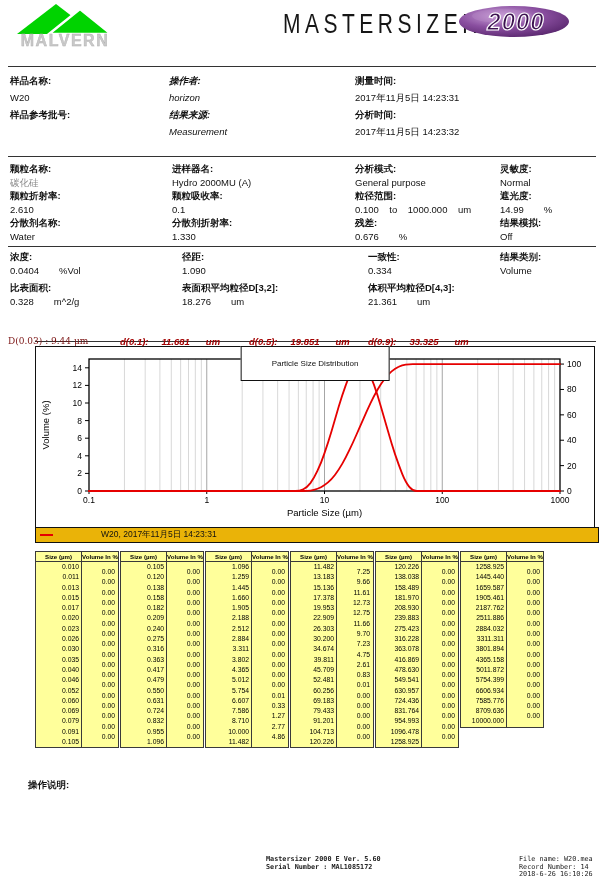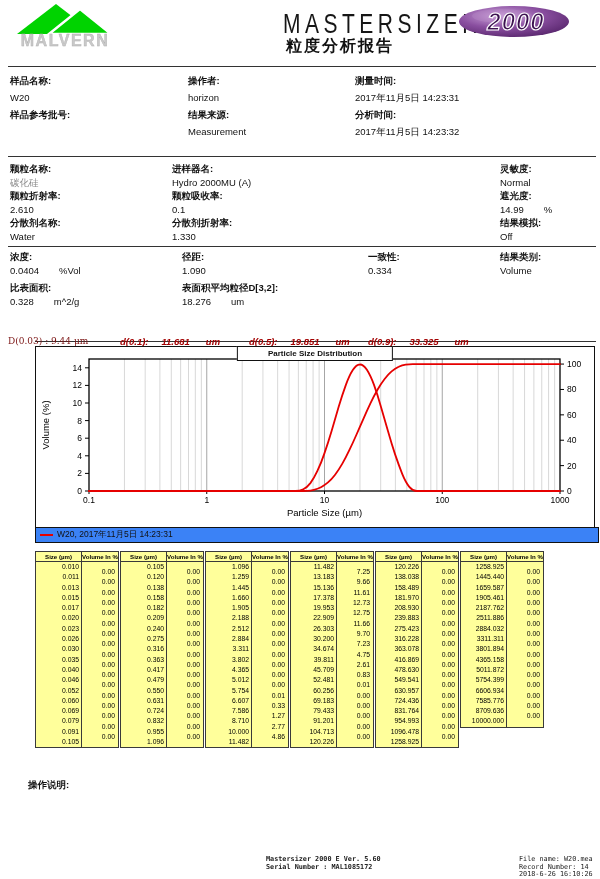--- a/index.html
+++ b/index.html
@@ -32,23 +32,23 @@
   
   #d-row{position:absolute;left:0;top:336px;width:557px;height:15px;}
   .dser{position:absolute;top:0;font-family:"DejaVu Serif",serif;font-size:9px;color:#7a1212;white-space:pre;}
   .dbold{position:absolute;top:0;font-size:9.5px;font-weight:bold;color:#a30000;white-space:pre;font-style:italic;}
   .dbold .dv{margin-left:13px;}
   .dbold .du{margin-left:16px;}
 
   
   #chart-box{position:absolute;left:35px;top:346px;width:558px;height:180px;border:1px solid #111;background:#fff;}
   #chart-title{position:absolute;top:-1px;left:50%;transform:translateX(-50%);border:1px solid #111;
-               background:#fff;font-size:8px;font-weight:bold;line-height:9px;padding:2px 30px;white-space:nowrap;}
-  #legend-box{position:absolute;left:35px;top:527px;width:558px;height:14px;border:1px solid #111;background:#3b82f6;
-              display:flex;align-items:center;padding-left:4px;font-size:8.5px;}
+               background:#fff;font-size:8px;font-weight:normal;line-height:9px;padding:12px 30px;white-space:nowrap;}
+  #legend-box{position:absolute;left:35px;top:527px;width:558px;height:14px;border:1px solid #111;background:#eab308;
+              display:flex;align-items:center;padding-left:4px;font-size:8.5px;gap:44px;}
   .legend-dash{width:13px;height:2px;margin-right:4px;}
 
   
   #tables-host{position:absolute;left:0;top:551px;width:600px;height:210px;}
   .ps-table{position:absolute;top:0;width:82px;border:1px solid #3a3a3a;background:#ffff9b;color:#000;}
   .ps-head{display:flex;border-bottom:1px solid #3a3a3a;font-size:6.1px;height:9px;line-height:9px;font-weight:bold;}
   .ps-head .h1{width:45px;border-right:1px solid #3a3a3a;text-align:center;}
   .ps-head .h2{flex:1;text-align:center;}
   .ps-body{display:flex;font-size:6.8px;}
   .colA{width:45px;border-right:1px solid #3a3a3a;}
@@ -80,35 +80,34 @@
       <radialGradient id="bg2000" cx="38%" cy="32%" r="85%">
         <stop offset="0%" stop-color="#cfa8dd"></stop>
         <stop offset="45%" stop-color="#8a4fa0"></stop>
         <stop offset="100%" stop-color="#4a1a5e"></stop>
       </radialGradient>
     </defs>
     <ellipse cx="57" cy="16.5" rx="55" ry="15.5" fill="url(#bg2000)"></ellipse>
     <ellipse cx="45" cy="11" rx="30" ry="7" fill="#b98cc9" opacity="0.35"></ellipse>
     <text x="59" y="25" text-anchor="middle" font-family="Liberation Sans, sans-serif" font-style="italic" font-size="24" font-weight="bold" letter-spacing="1" fill="#3c1250" stroke="#ffffff" stroke-width="1.2">2000</text>
   </svg>
-  <div id="report-title">粒度分析报告</div>
 
   <div class="hr" id="hr1"></div>
   <div class="hr" id="hr2"></div>
   <div class="hr" id="hr3"></div>
   <div id="hr-chart"></div>
 
   <div class="info-host" id="sample-block">
       <div class="info-col" style="left: 10px;">
         <div class="lbl">样品名称:</div>
         <div class="val"><span class="v-main">W20</span></div>
         <div class="lbl">样品参考批号:</div>
         <div class="val"><span class="v-main"></span></div>
       </div>
-      <div class="info-col" style="left: 188px;">
+      <div class="info-col" style="left: 169px; font-style: italic;">
         <div class="lbl">操作者:</div>
         <div class="val"><span class="v-main">horizon</span></div>
         <div class="lbl">结果来源:</div>
         <div class="val"><span class="v-main">Measurement</span></div>
       </div>
       <div class="info-col" style="left: 355px;">
         <div class="lbl">测量时间:</div>
         <div class="val"><span class="v-main">2017年11月5日 14:23:31</span></div>
         <div class="lbl">分析时间:</div>
         <div class="val"><span class="v-main">2017年11月5日 14:23:32</span></div>
@@ -124,20 +123,28 @@
         <div class="val"><span class="v-main">Water</span></div>
       </div>
       <div class="info-col" style="left: 172px;">
         <div class="lbl">进样器名:</div>
         <div class="val"><span class="v-main">Hydro 2000MU (A)</span></div>
         <div class="lbl">颗粒吸收率:</div>
         <div class="val"><span class="v-main">0.1</span></div>
         <div class="lbl">分散剂折射率:</div>
         <div class="val"><span class="v-main">1.330</span></div>
       </div>
+      <div class="info-col" style="left: 355px;">
+        <div class="lbl">分析模式:</div>
+        <div class="val"><span class="v-main">General purpose</span></div>
+        <div class="lbl">粒径范围:</div>
+        <div class="val"><span class="v-main">0.100    to    1000.000    um</span></div>
+        <div class="lbl">残差:</div>
+        <div class="val"><span class="v-main">0.676</span><span class="unit">%</span></div>
+      </div>
       <div class="info-col" style="left: 500px;">
         <div class="lbl">灵敏度:</div>
         <div class="val"><span class="v-main">Normal</span></div>
         <div class="lbl">遮光度:</div>
         <div class="val"><span class="v-main">14.99</span><span class="unit">%</span></div>
         <div class="lbl">结果模拟:</div>
         <div class="val"><span class="v-main">Off</span></div>
       </div>
     </div>
   <div class="info-host" id="results-row1">
@@ -159,20 +166,24 @@
       </div>
     </div>
   <div class="info-host" id="results-row2">
       <div class="info-col" style="left: 10px;">
         <div class="lbl">比表面积:</div>
         <div class="val"><span class="v-main">0.328</span><span class="unit">m^2/g</span></div>
       </div>
       <div class="info-col" style="left: 182px;">
         <div class="lbl">表面积平均粒径D[3,2]:</div>
         <div class="val"><span class="v-main">18.276</span><span class="unit">um</span></div>
+      </div>
+      <div class="info-col" style="left: 368px;">
+        <div class="lbl">体积平均粒径D[4,3]:</div>
+        <div class="val"><span class="v-main">21.361</span><span class="unit">um</span></div>
       </div>
     </div>
 
   <div id="d-row">
       <span class="dser" style="left: 8px;">D(0.03) : 9.44 μm</span>
       <span class="dbold" style="left: 120px;"><span>d(0.1):</span><span class="dv">11.681</span><span class="du">um</span></span>
       <span class="dbold" style="left: 249px;"><span>d(0.5):</span><span class="dv">19.851</span><span class="du">um</span></span>
       <span class="dbold" style="left: 368px;"><span>d(0.9):</span><span class="dv">33.325</span><span class="du">um</span></span>
       <span class="dser" style="left: 494px; margin-top: 36px;">D(0.94) : 36.66 μm</span>
     </div>

